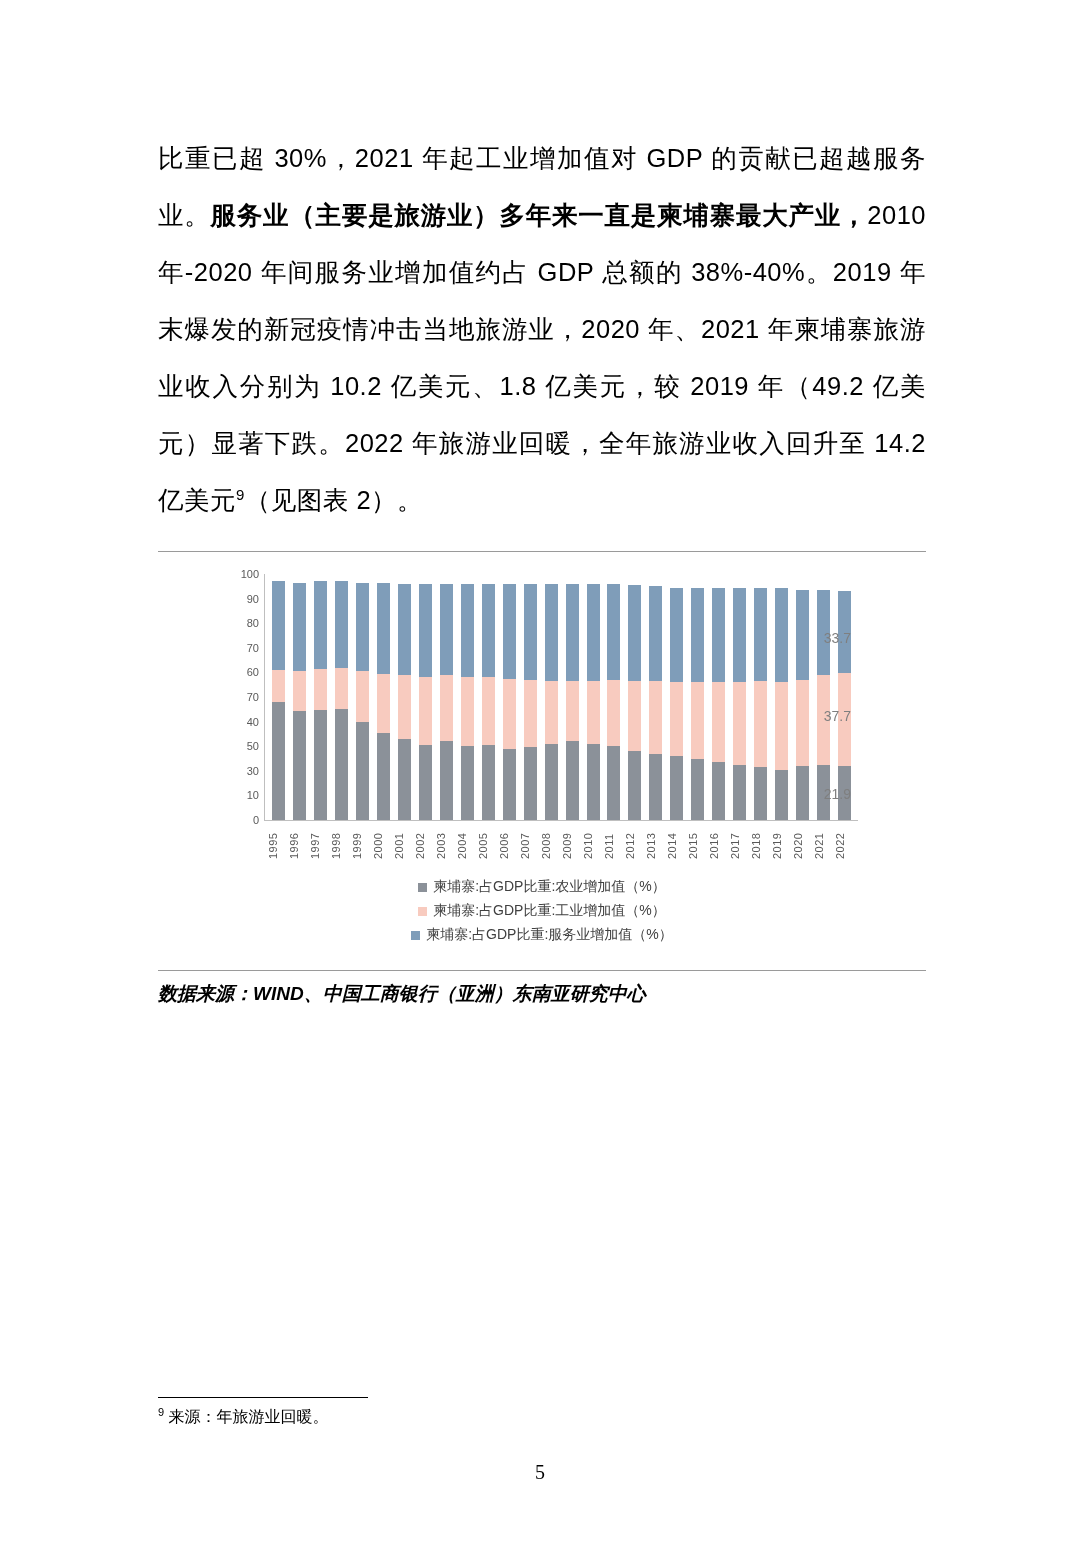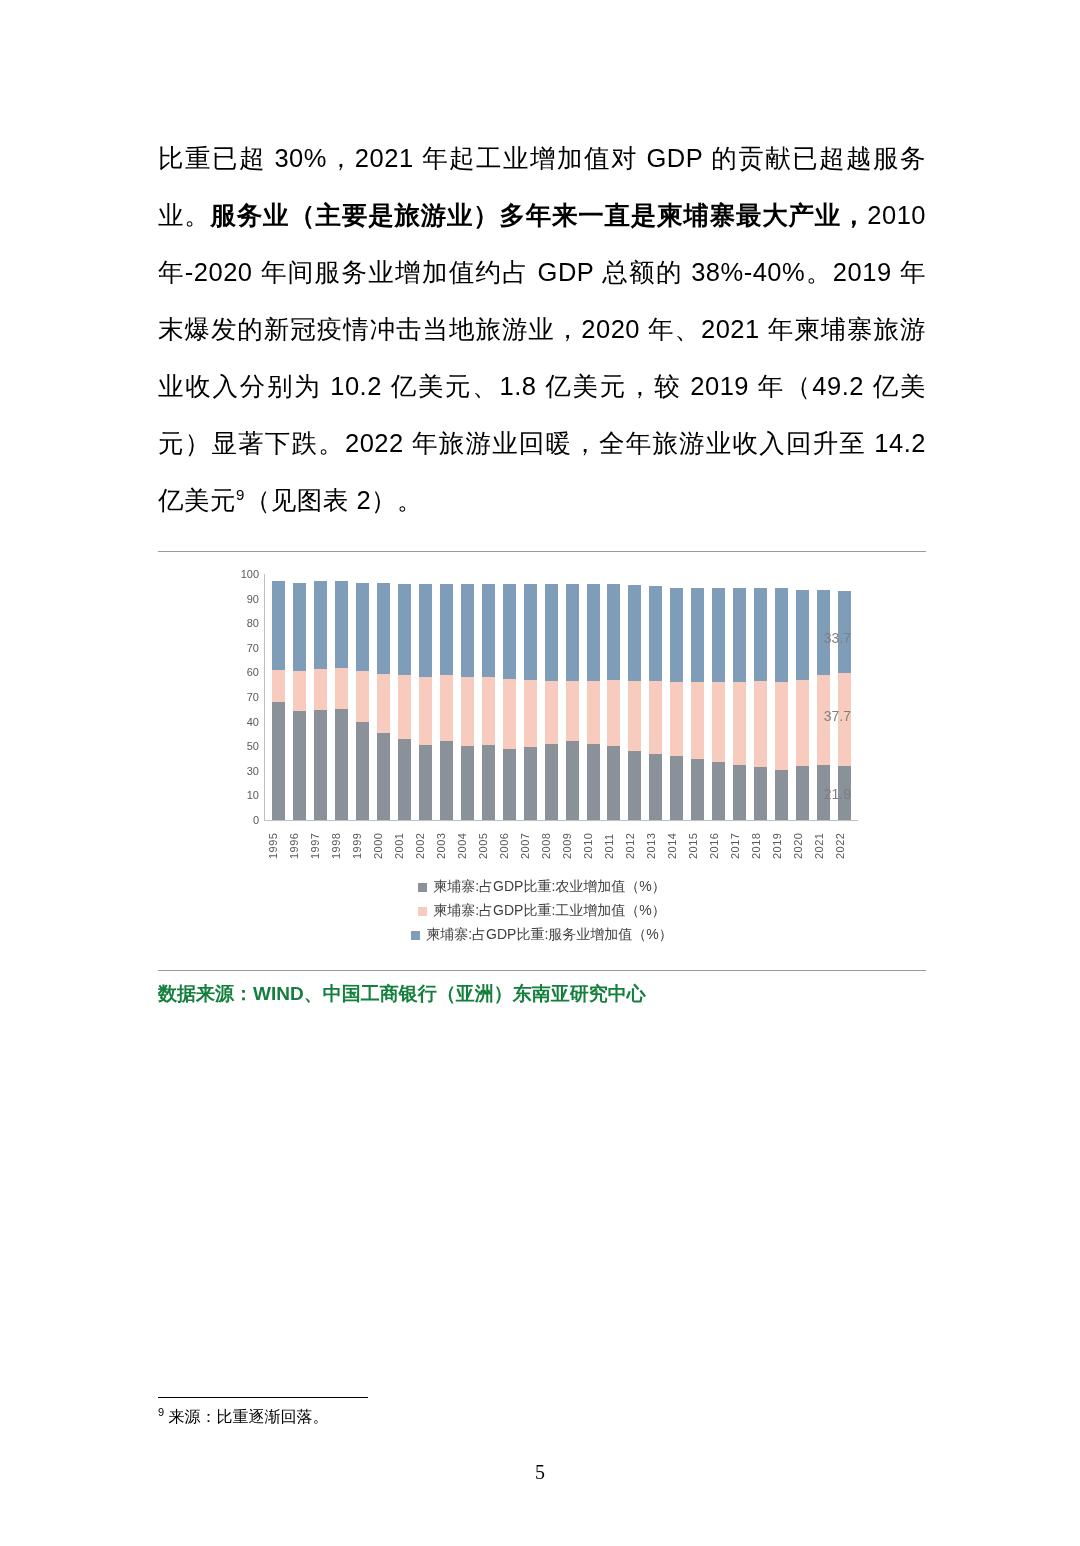--- a/index.html
+++ b/index.html
@@ -163,22 +163,23 @@
     position: absolute;
     font-family: "Liberation Sans", sans-serif;
     font-size: 14px;
     color: #7f7f7f;
     padding: 2px 5px;
     background: rgba(255,255,255,0.0);
   }
   .source {
     font-family: "Liberation Sans", sans-serif;
     font-size: 19px;
+    font-style: italic;
     font-weight: bold;
-    color: #15803d;
+    color: #000000;
     padding-top: 10px;
   }
 
   .footnote-wrap {
     position: absolute;
     left: 158px;
     bottom: 118px;
     width: 768px;
   }
   .footnote-rule {
@@ -425,18 +426,18 @@
 
       <div class="rule"></div>
       <div class="source">数据来源：WIND、中国工商银行（亚洲）东南亚研究中心</div>
     </div>
 
 
   </div>
 
   <div class="footnote-wrap">
     <div class="footnote-rule"></div>
-    <div class="footnote"><sup>9</sup> <span>来源：比重逐渐回落。</span></div>
+    <div class="footnote"><sup>9</sup> <span>来源：年旅游业回暖。</span></div>
   </div>
 
   <div class="pagenum">5</div>
 
 </div>
 
 </body></html>

